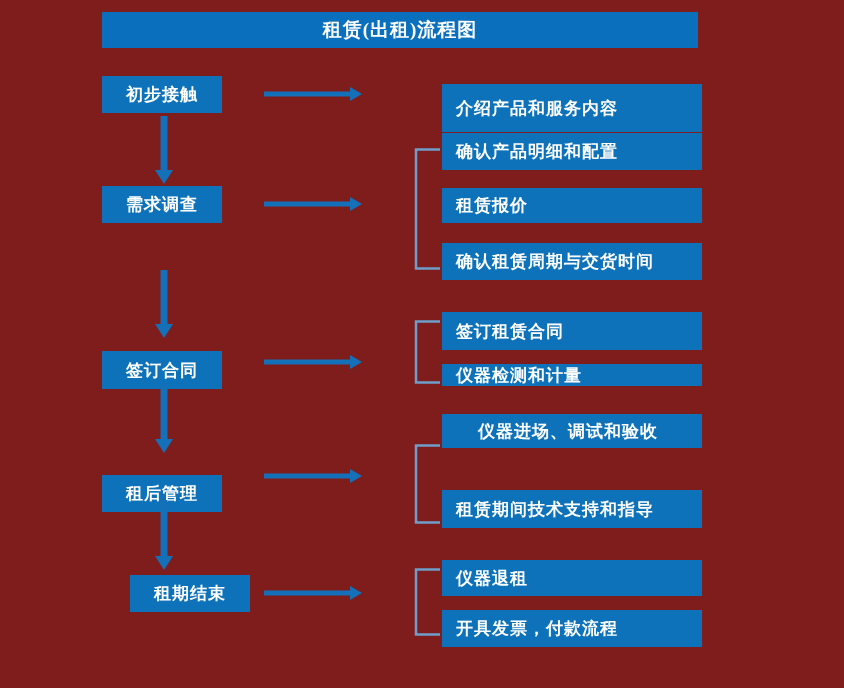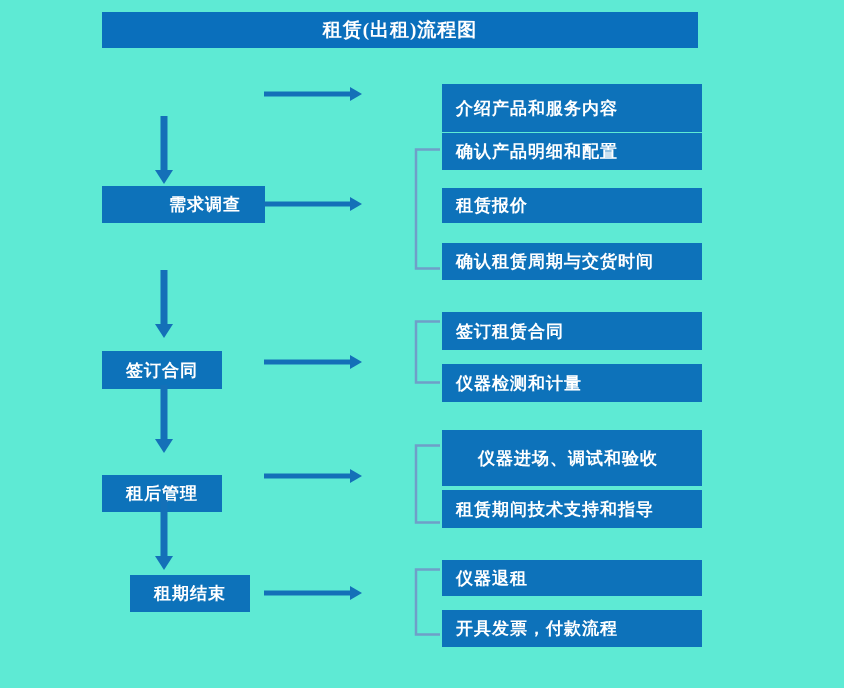--- a/index.html
+++ b/index.html
@@ -8,21 +8,21 @@
     padding: 0;
     background: #ffffff;
   }
   body {
     font-family: "Liberation Serif", "DejaVu Serif", serif;
   }
   #canvas {
     position: relative;
     width: 844px;
     height: 688px;
-    background: #5eead4;
+    background: #7f1d1d;
     overflow: hidden;
   }
   .title-bar {
     position: absolute;
     left: 102px;
     top: 12px;
     width: 596px;
     height: 36px;
     background: #0a6fbc;
     color: #ffffff;
@@ -69,38 +69,39 @@
   }
   .arrow-svg, .bracket-svg { display: block; }
 </style>
 </head>
 <body>
 
 <div id="canvas">
 
   <div class="title-bar">租赁(出租)流程图</div>
 
+  <div class="stage-box" style="left:102px; top:76px; width:120px; height:37px;">初步接触</div>
 
   <div class="h-arrow" style="left:264px; top:83px; width:98px; height:22px;">
     <svg class="arrow-svg" width="98" height="22" viewBox="0 0 98 22">
       <line x1="0" y1="11" x2="88" y2="11" stroke="#1470b8" stroke-width="5"></line>
       <polygon points="86,4 98,11 86,18" fill="#1470b8"></polygon>
     </svg>
   </div>
 
   <div class="detail-box" style="left:442px; top:84px; width:260px; height:48px;">介绍产品和服务内容</div>
 
   <div class="v-arrow" style="left:147px; top:116px; width:34px; height:68px;">
     <svg class="arrow-svg" width="34" height="68" viewBox="0 0 34 68">
       <line x1="17" y1="0" x2="17" y2="56" stroke="#1470b8" stroke-width="7"></line>
       <polygon points="8,54 26,54 17,68" fill="#1470b8"></polygon>
     </svg>
   </div>
 
-  <div class="stage-box" style="left:102px; top:186px; width:120px; height:37px;padding-left:43px;">需求调查</div>
+  <div class="stage-box" style="left:102px; top:186px; width:120px; height:37px;">需求调查</div>
 
   <div class="h-arrow" style="left:264px; top:193px; width:98px; height:22px;">
     <svg class="arrow-svg" width="98" height="22" viewBox="0 0 98 22">
       <line x1="0" y1="11" x2="88" y2="11" stroke="#1470b8" stroke-width="5"></line>
       <polygon points="86,4 98,11 86,18" fill="#1470b8"></polygon>
     </svg>
   </div>
 
   <div class="bracket" style="left:414px; top:148px; width:26px; height:122px;">
     <svg class="bracket-svg" width="26" height="122" viewBox="0 0 26 122">
@@ -128,21 +129,21 @@
     </svg>
   </div>
 
   <div class="bracket" style="left:414px; top:320px; width:26px; height:64px;">
     <svg class="bracket-svg" width="26" height="64" viewBox="0 0 26 64">
       <path d="M26 1.5 L2 1.5 L2 62.5 L26 62.5" fill="none" stroke="#6f9fc8" stroke-width="2.5"></path>
     </svg>
   </div>
 
   <div class="detail-box" style="left:442px; top:312px; width:260px; height:38px;">签订租赁合同</div>
-  <div class="detail-box" style="left:442px; top:364px; width:260px; height:38px;text-align:right;">仪器检测和计量</div>
+  <div class="detail-box" style="left:442px; top:364px; width:260px; height:22px;text-align:right;">仪器检测和计量</div>
 
   <div class="v-arrow" style="left:147px; top:385px; width:34px; height:68px;">
     <svg class="arrow-svg" width="34" height="68" viewBox="0 0 34 68">
       <line x1="17" y1="0" x2="17" y2="56" stroke="#1470b8" stroke-width="7"></line>
       <polygon points="8,54 26,54 17,68" fill="#1470b8"></polygon>
     </svg>
   </div>
 
   <div class="stage-box" style="left:102px; top:458px; width:120px; height:37px;margin-top:17px;">租后管理</div>
 
@@ -152,21 +153,21 @@
       <polygon points="86,4 98,11 86,18" fill="#1470b8"></polygon>
     </svg>
   </div>
 
   <div class="bracket" style="left:414px; top:444px; width:26px; height:80px;">
     <svg class="bracket-svg" width="26" height="80" viewBox="0 0 26 80">
       <path d="M26 1.5 L2 1.5 L2 78.5 L26 78.5" fill="none" stroke="#6f9fc8" stroke-width="2.5"></path>
     </svg>
   </div>
 
-  <div class="detail-box" style="left:442px; top:430px; width:260px; height:56px;padding-left:36px;">仪器进场、调试和验收</div>
+  <div class="detail-box" style="left:442px; top:414px; width:260px; height:34px;padding-left:36px;">仪器进场、调试和验收</div>
   <div class="detail-box" style="left:442px; top:490px; width:260px; height:38px;">租赁期间技术支持和指导</div>
 
   <div class="v-arrow" style="left:147px; top:500px; width:34px; height:70px;">
     <svg class="arrow-svg" width="34" height="70" viewBox="0 0 34 70">
       <line x1="17" y1="0" x2="17" y2="58" stroke="#1470b8" stroke-width="7"></line>
       <polygon points="8,56 26,56 17,70" fill="#1470b8"></polygon>
     </svg>
   </div>
 
   <div class="stage-box" style="left:102px; top:575px; width:120px; height:37px;margin-left:28px;">租期结束</div>

